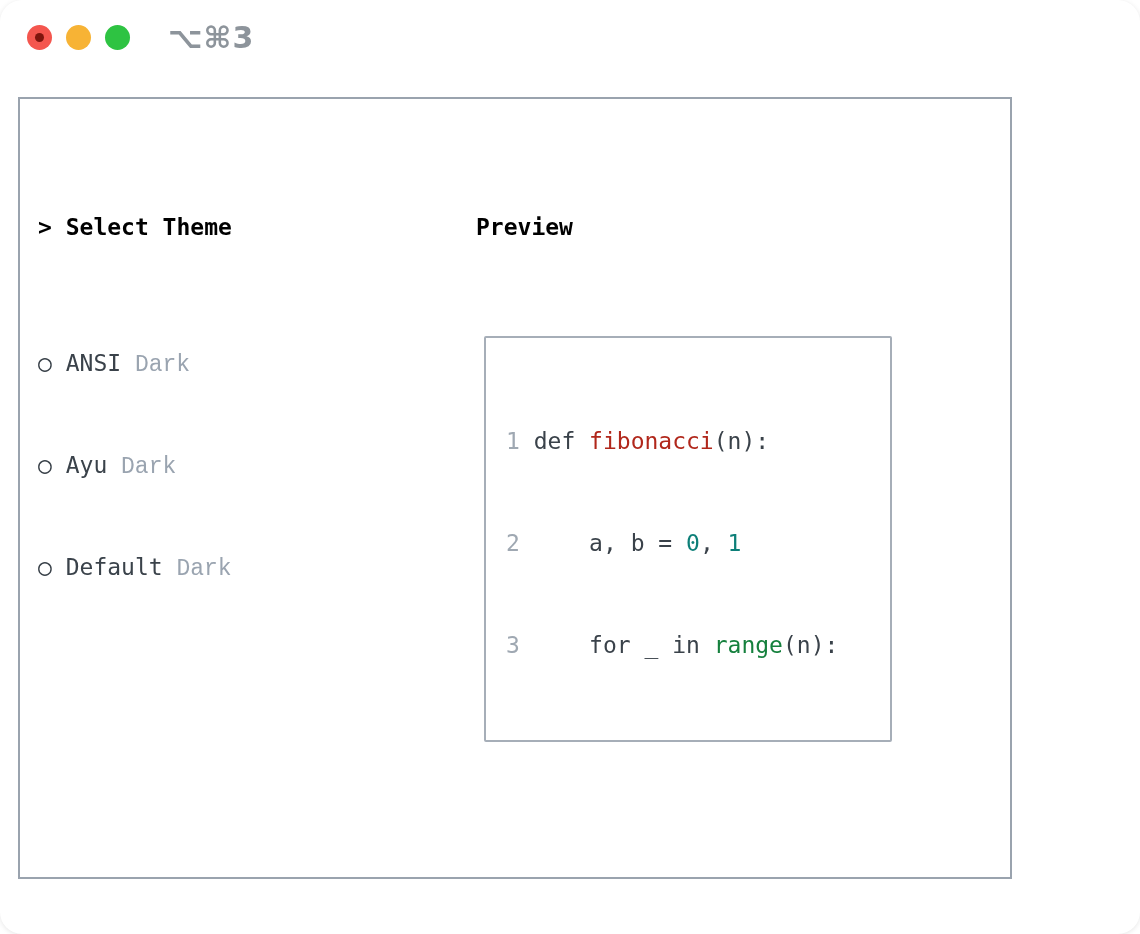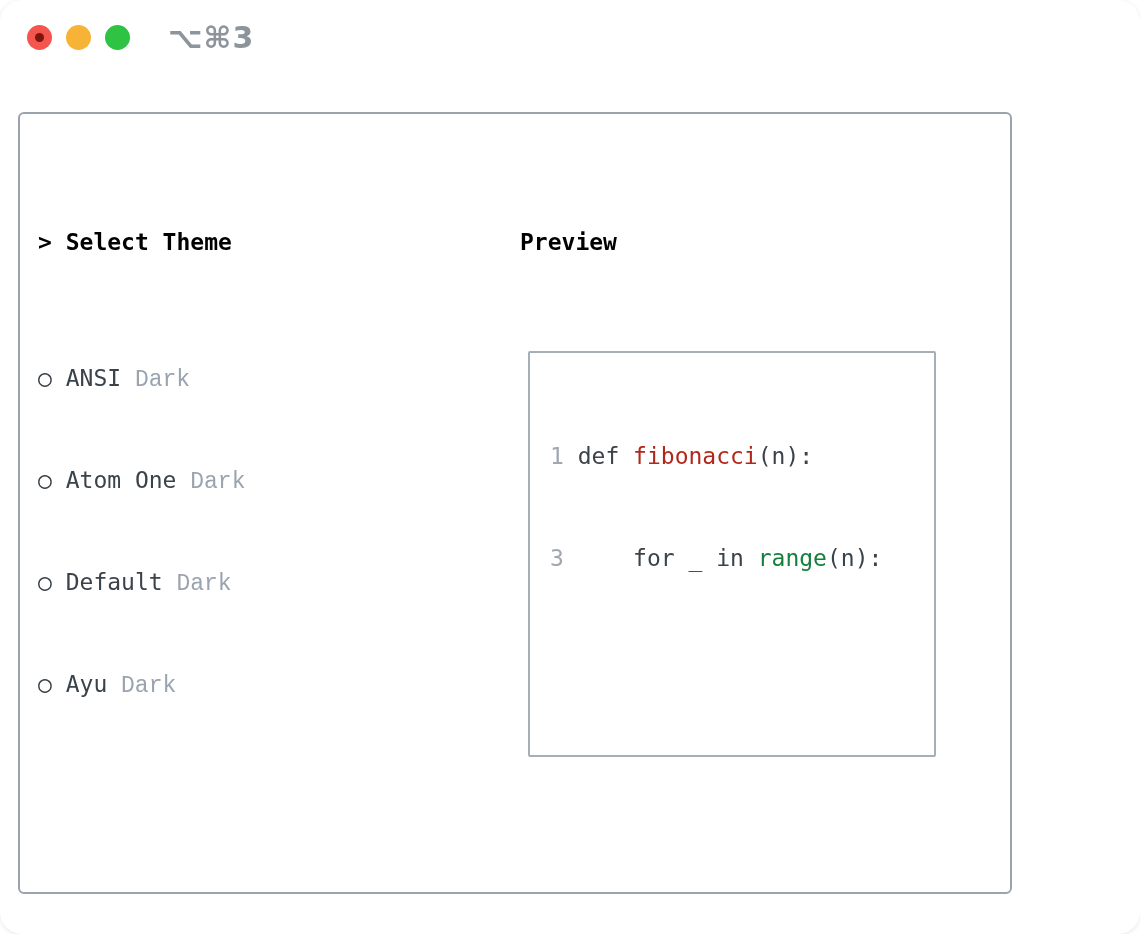--- a/index.html
+++ b/index.html
@@ -20,30 +20,30 @@
   .dot-yellow{left:66px;background:#f7b335;}
   .dot-green{left:105px;background:#2ec342;}
   .shortcut{
     position:absolute;left:168px;top:20px;
     font-family:"DejaVu Sans", sans-serif;
     font-size:30px;font-weight:bold;color:#8d949b;letter-spacing:1px;
   }
   
   .panel{
     position:absolute;left:18px;top:97px;width:994px;height:782px;
-    box-sizing:border-box;border:2px solid #9aa3ae;border-radius:6px;background:#fff;margin-top:15px;
+    box-sizing:border-box;border:2px solid #9aa3ae;border-radius:0;background:#fff;
   }
   .col{position:absolute;font-size:23px;line-height:34px;white-space:pre;}
   .left-col{left:18px;top:43px;color:#3a424a;}
   .row{height:34px;}
   .marker{display:inline-block;width:2ch;color:#3a424a;}
   .variant{color:#9aa4b0;margin-left:1ch;font-family:Liberation Mono, monospace;}
   .list-header .marker,.list-header .name{font-weight:bold;color:#000000;}
   
-  .right-col{left:500px;top:43px;}
+  .right-col{left:456px;top:43px;}
   .preview-title{font-weight:bold;color:#000000;height:34px;}
   .preview-box{
     margin-top:24px;margin-left:8px;width:408px;height:406px;
     box-sizing:border-box;border:2px solid #a6aeb8;border-radius:2px;
     padding:18px 0 0 20px;overflow:hidden;background:#fff;
   }
   .code-line{height:34px;white-space:pre;}
   .tok-lineno{color:#9fa8b2;}
   .tok-plain{color:#3a424a;}
   .tok-func{color:#b1271b;}
@@ -59,23 +59,22 @@
   <span class="dot dot-yellow"></span>
   <span class="dot dot-green"></span>
   <span class="shortcut">⌥⌘3</span>
 
   <div class="panel">
 
     <div class="col left-col">
       <div class="row list-header"><span class="marker">&gt;</span><span class="name">Select Theme</span></div>
 
       <div class="row"><span class="marker">○</span><span class="name">ANSI</span><span class="variant">Dark</span></div>
-      <div class="row"><span class="marker">○</span><span class="name">Atom One</span><span class="variant">Dark</span></div>
+      <div class="row"><span class="marker">○</span><span class="name">Ayu</span><span class="variant">Dark</span></div>
       <div class="row"><span class="marker">○</span><span class="name">Default</span><span class="variant">Dark</span></div>
-      <div class="row"><span class="marker">○</span><span class="name">Ayu</span><span class="variant">Dark</span></div>
       
       
       
       
       
       
 
       
 
       
@@ -85,20 +84,21 @@
       
 
       
       
     </div>
 
     <div class="col right-col">
       <div class="preview-title">Preview</div>
       <div class="preview-box">
         <div class="code-line"><span class="tok-lineno">1 </span><span class="tok-plain">def </span><span class="tok-func">fibonacci</span><span class="tok-plain">(n):</span></div>
+        <div class="code-line"><span class="tok-lineno">2 </span><span class="tok-plain">    a, b = </span><span class="tok-num">0</span><span class="tok-plain">, </span><span class="tok-num">1</span></div>
         <div class="code-line"><span class="tok-lineno">3 </span><span class="tok-plain">    for _ in </span><span class="tok-builtin">range</span><span class="tok-plain">(n):</span></div>
         
         
         
         
         
         
       </div>
     </div>
 

